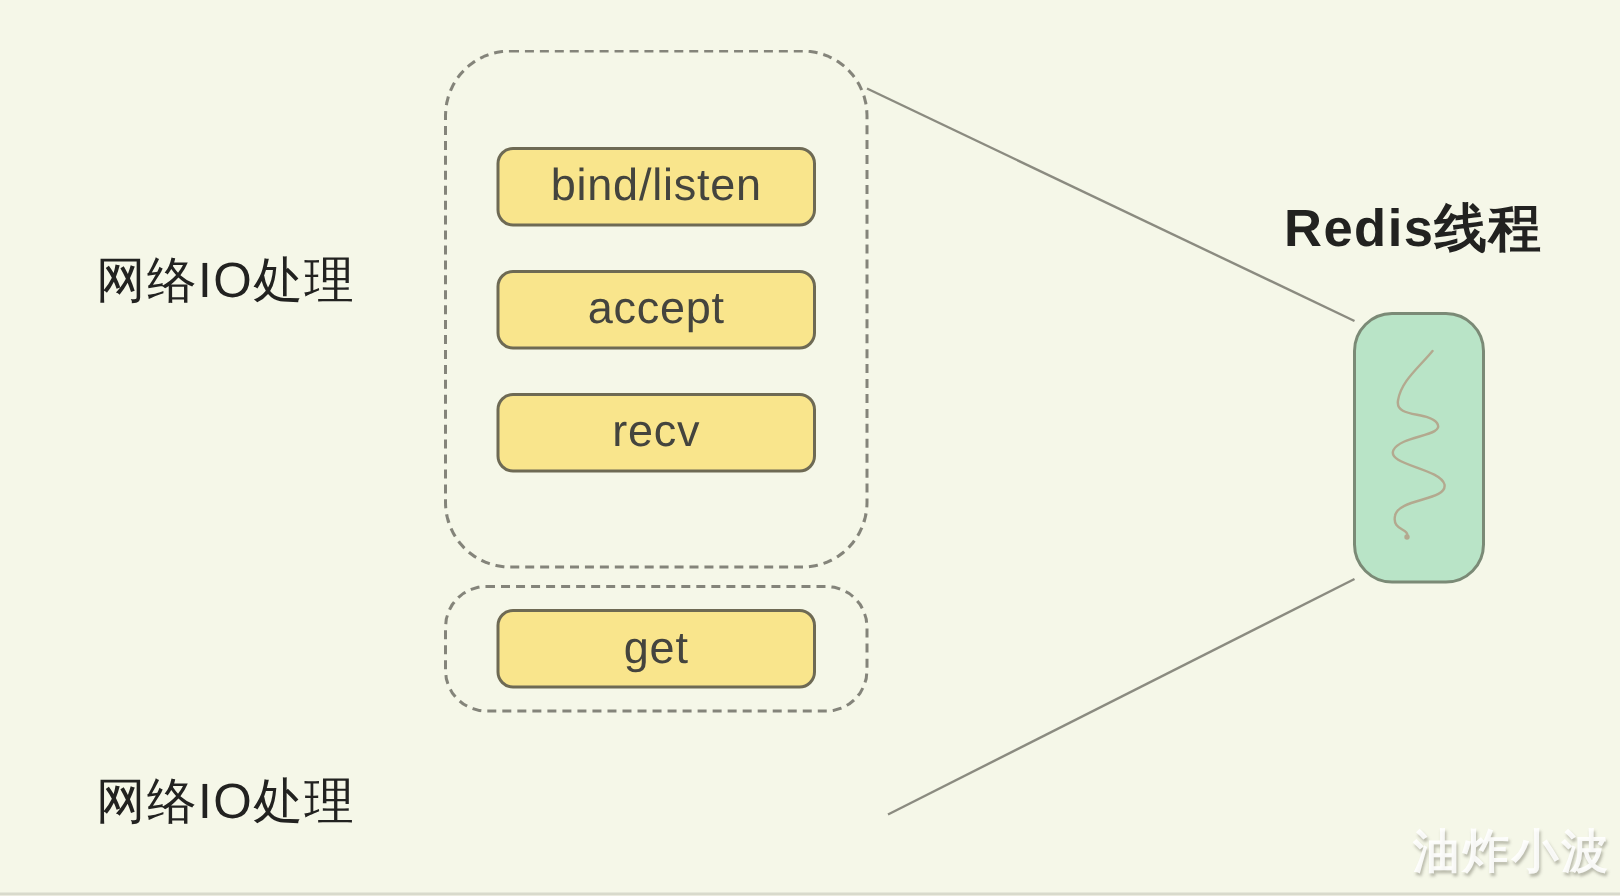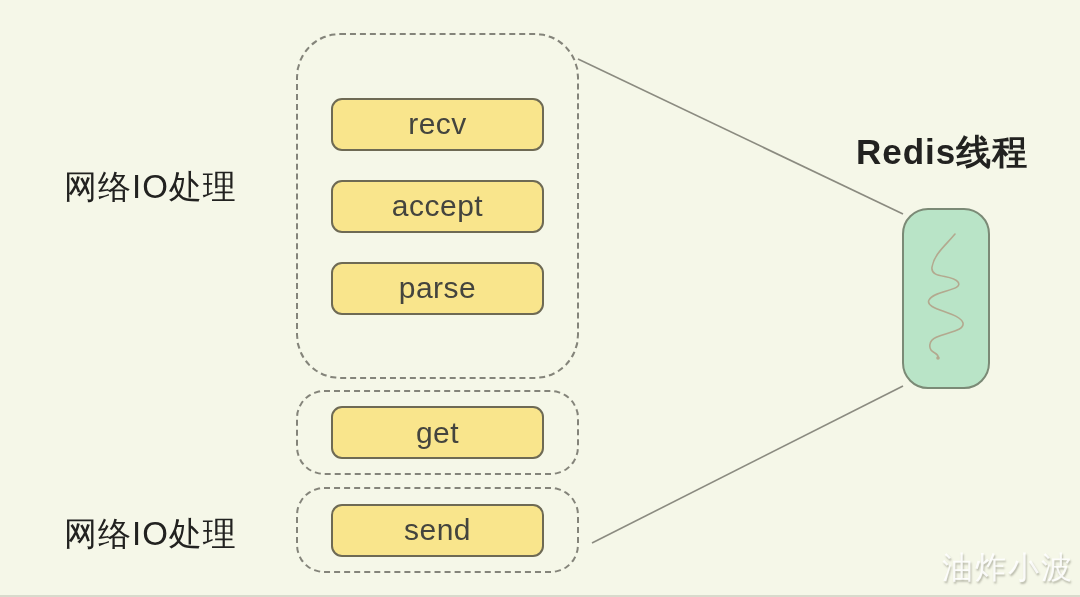--- a/index.html
+++ b/index.html
@@ -59,51 +59,48 @@
   }
   .thread-rect svg{position:absolute;left:0;top:0;}
   
   .overlay{position:absolute;left:0;top:0;pointer-events:none;}
   
   .watermark{
     position:absolute;right:6px;bottom:8px;
     font-size:31px;letter-spacing:2px;
     color:rgba(255,255,255,0.88);
     text-shadow:1px 2px 2px rgba(110,110,95,0.45);
-    font-weight:400;
+    font-weight:700;
   }
   
   .bottom-edge{position:absolute;left:0;bottom:0;width:100%;height:2px;background:rgba(90,90,80,0.18);}
 </style>
 </head>
 <body>
 
 <div class="canvas">
 
   <svg class="overlay" width="1080" height="597" viewBox="0 0 1080 597">
     <line x1="578" y1="59" x2="903" y2="214" stroke="#8b8b80" stroke-width="1.6"></line>
     <line x1="592" y1="543" x2="903" y2="386" stroke="#8b8b80" stroke-width="1.6"></line>
   </svg>
 
   <div class="side-label side-label-1">网络IO处理</div>
   <div class="side-label side-label-3">网络IO处理</div>
 
   <div class="group group-1">
+    <div class="ybox">bind/listen</div>
+    <div class="ybox">accept</div>
     <div class="ybox">recv</div>
-    <div class="ybox">accept</div>
-    <div class="ybox">parse</div>
   </div>
 
   <div class="group group-2">
     <div class="ybox">get</div>
   </div>
 
-  <div class="group group-3">
-    <div class="ybox">send</div>
-  </div>
 
   <div class="redis-title">Redis线程</div>
 
   <div class="thread-rect">
     <svg width="88" height="181" viewBox="0 0 88 181">
       <path d="M 51 24
                C 42 35, 30 44, 28 57
                C 26 69, 48 64, 54 72
                C 60 81, 30 80, 25 90
                C 20 100, 56 102, 59 113

